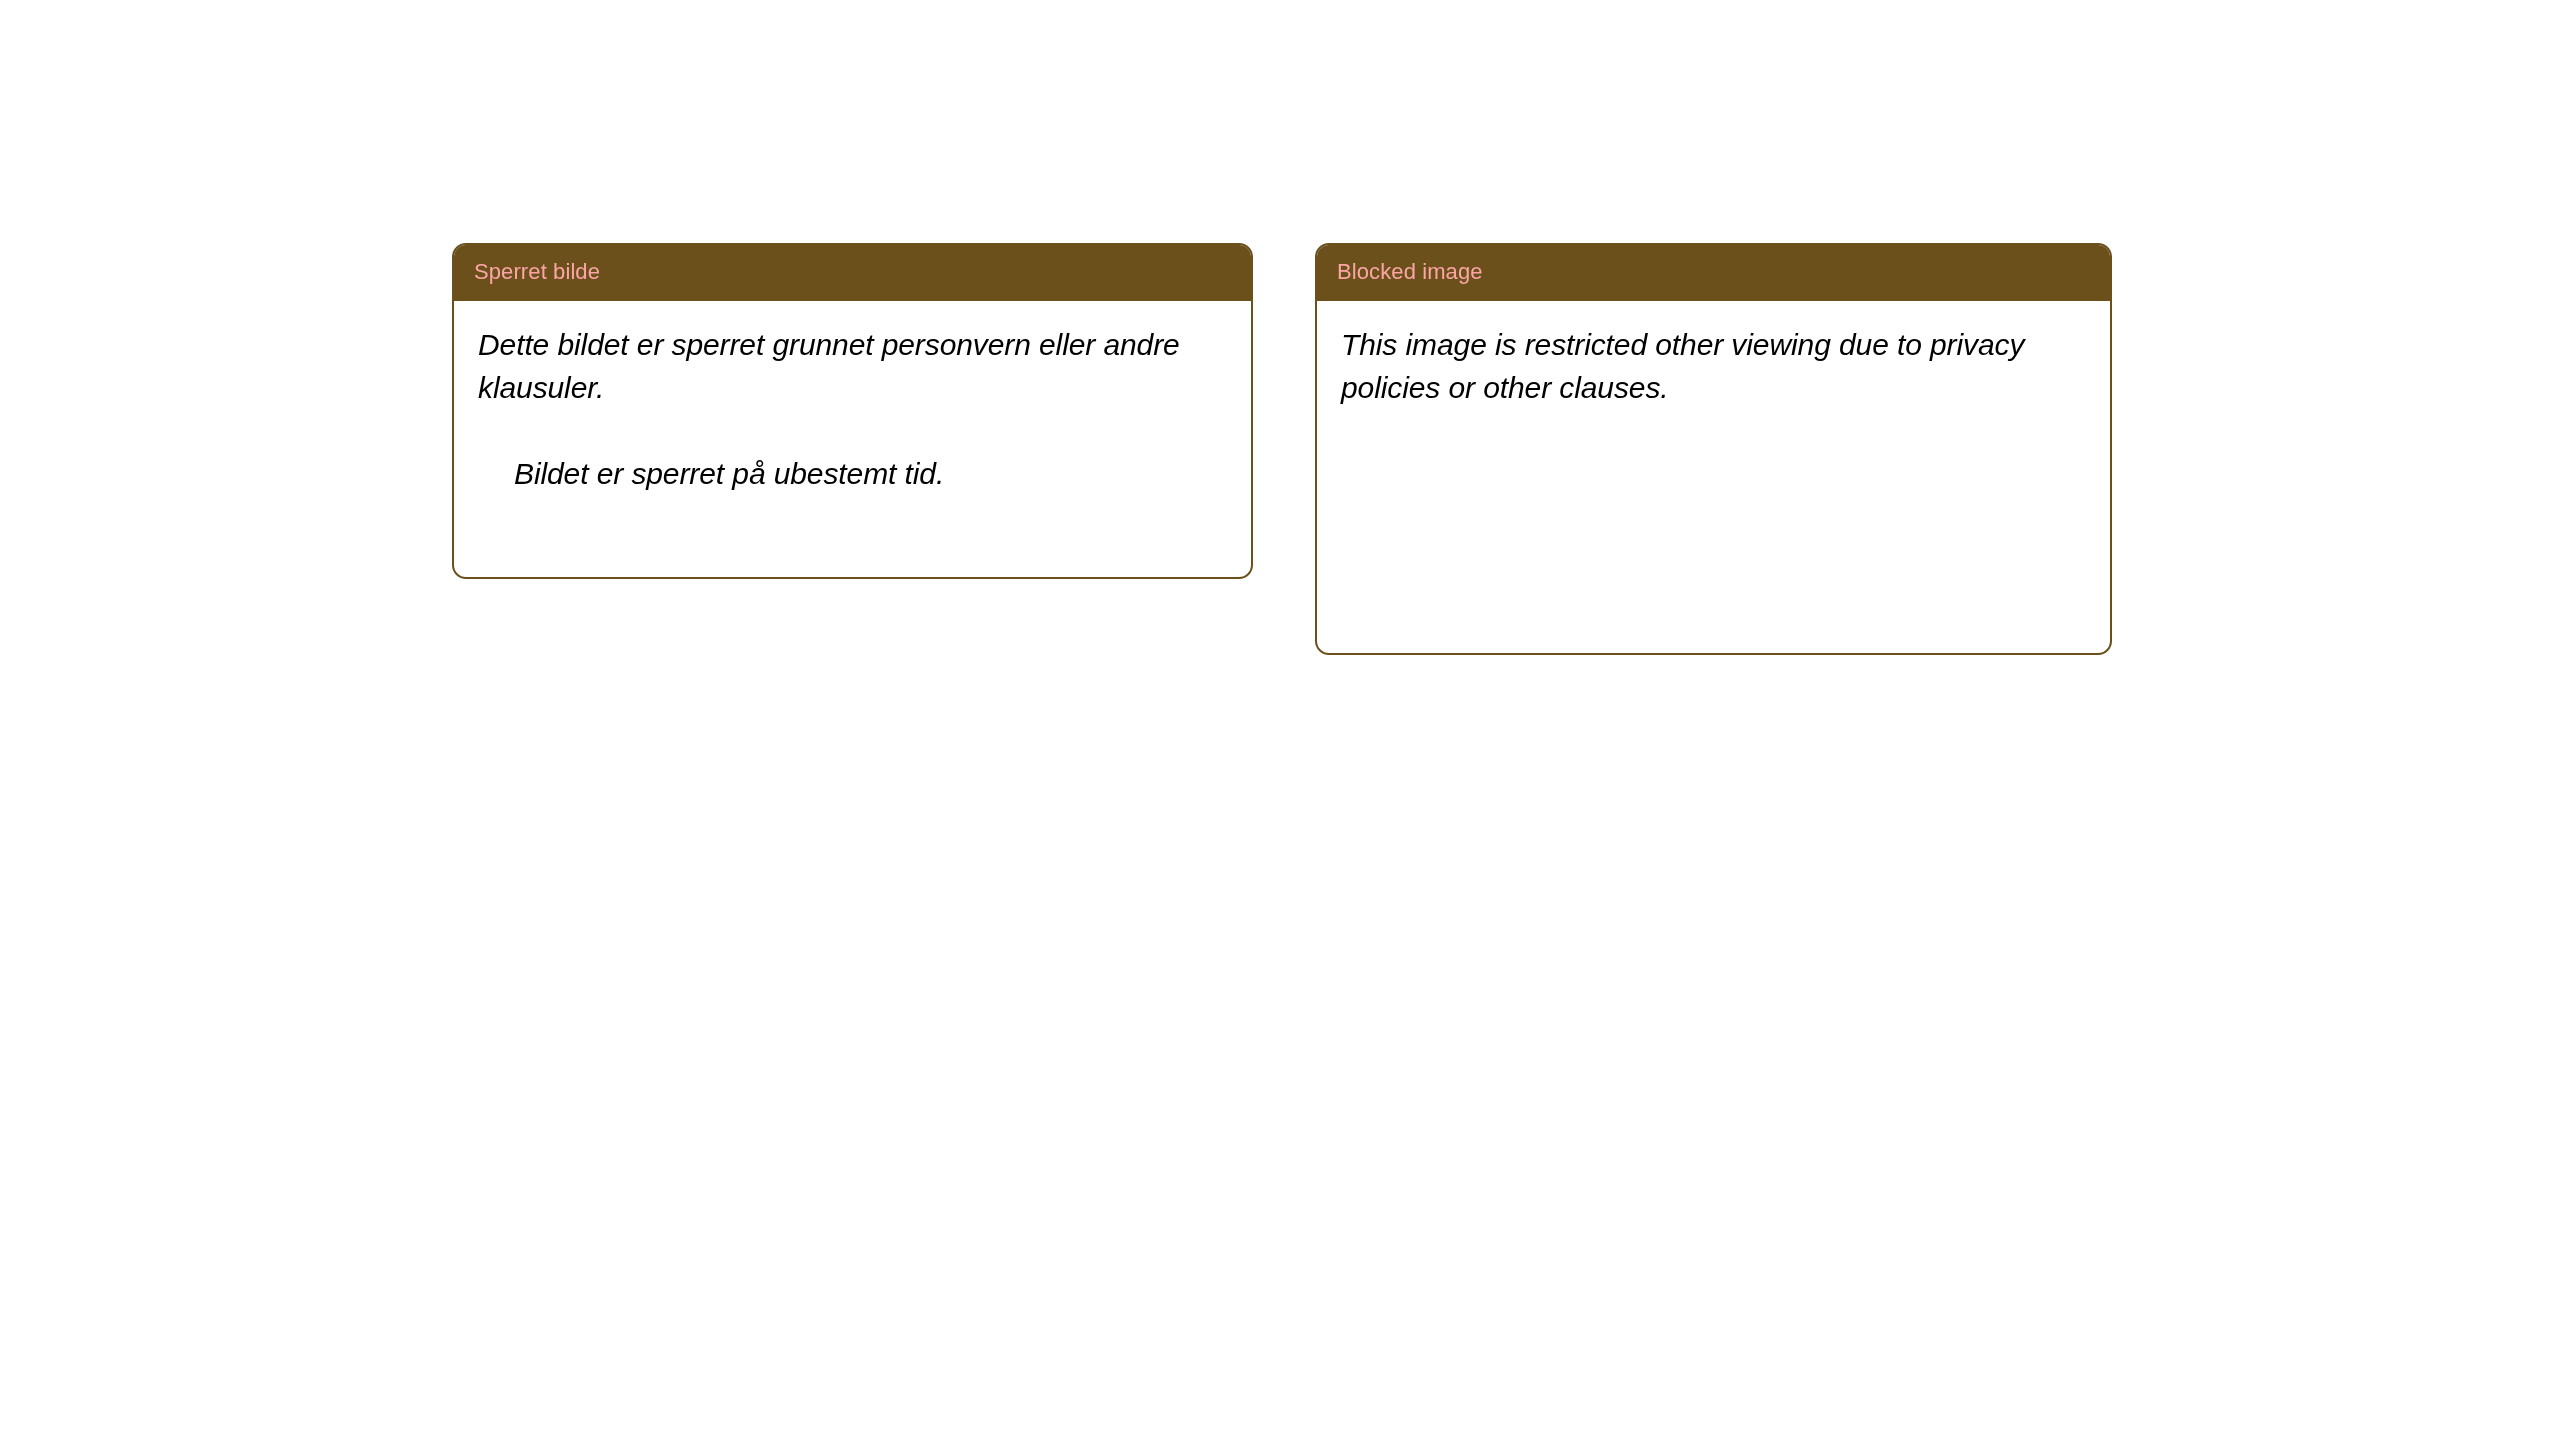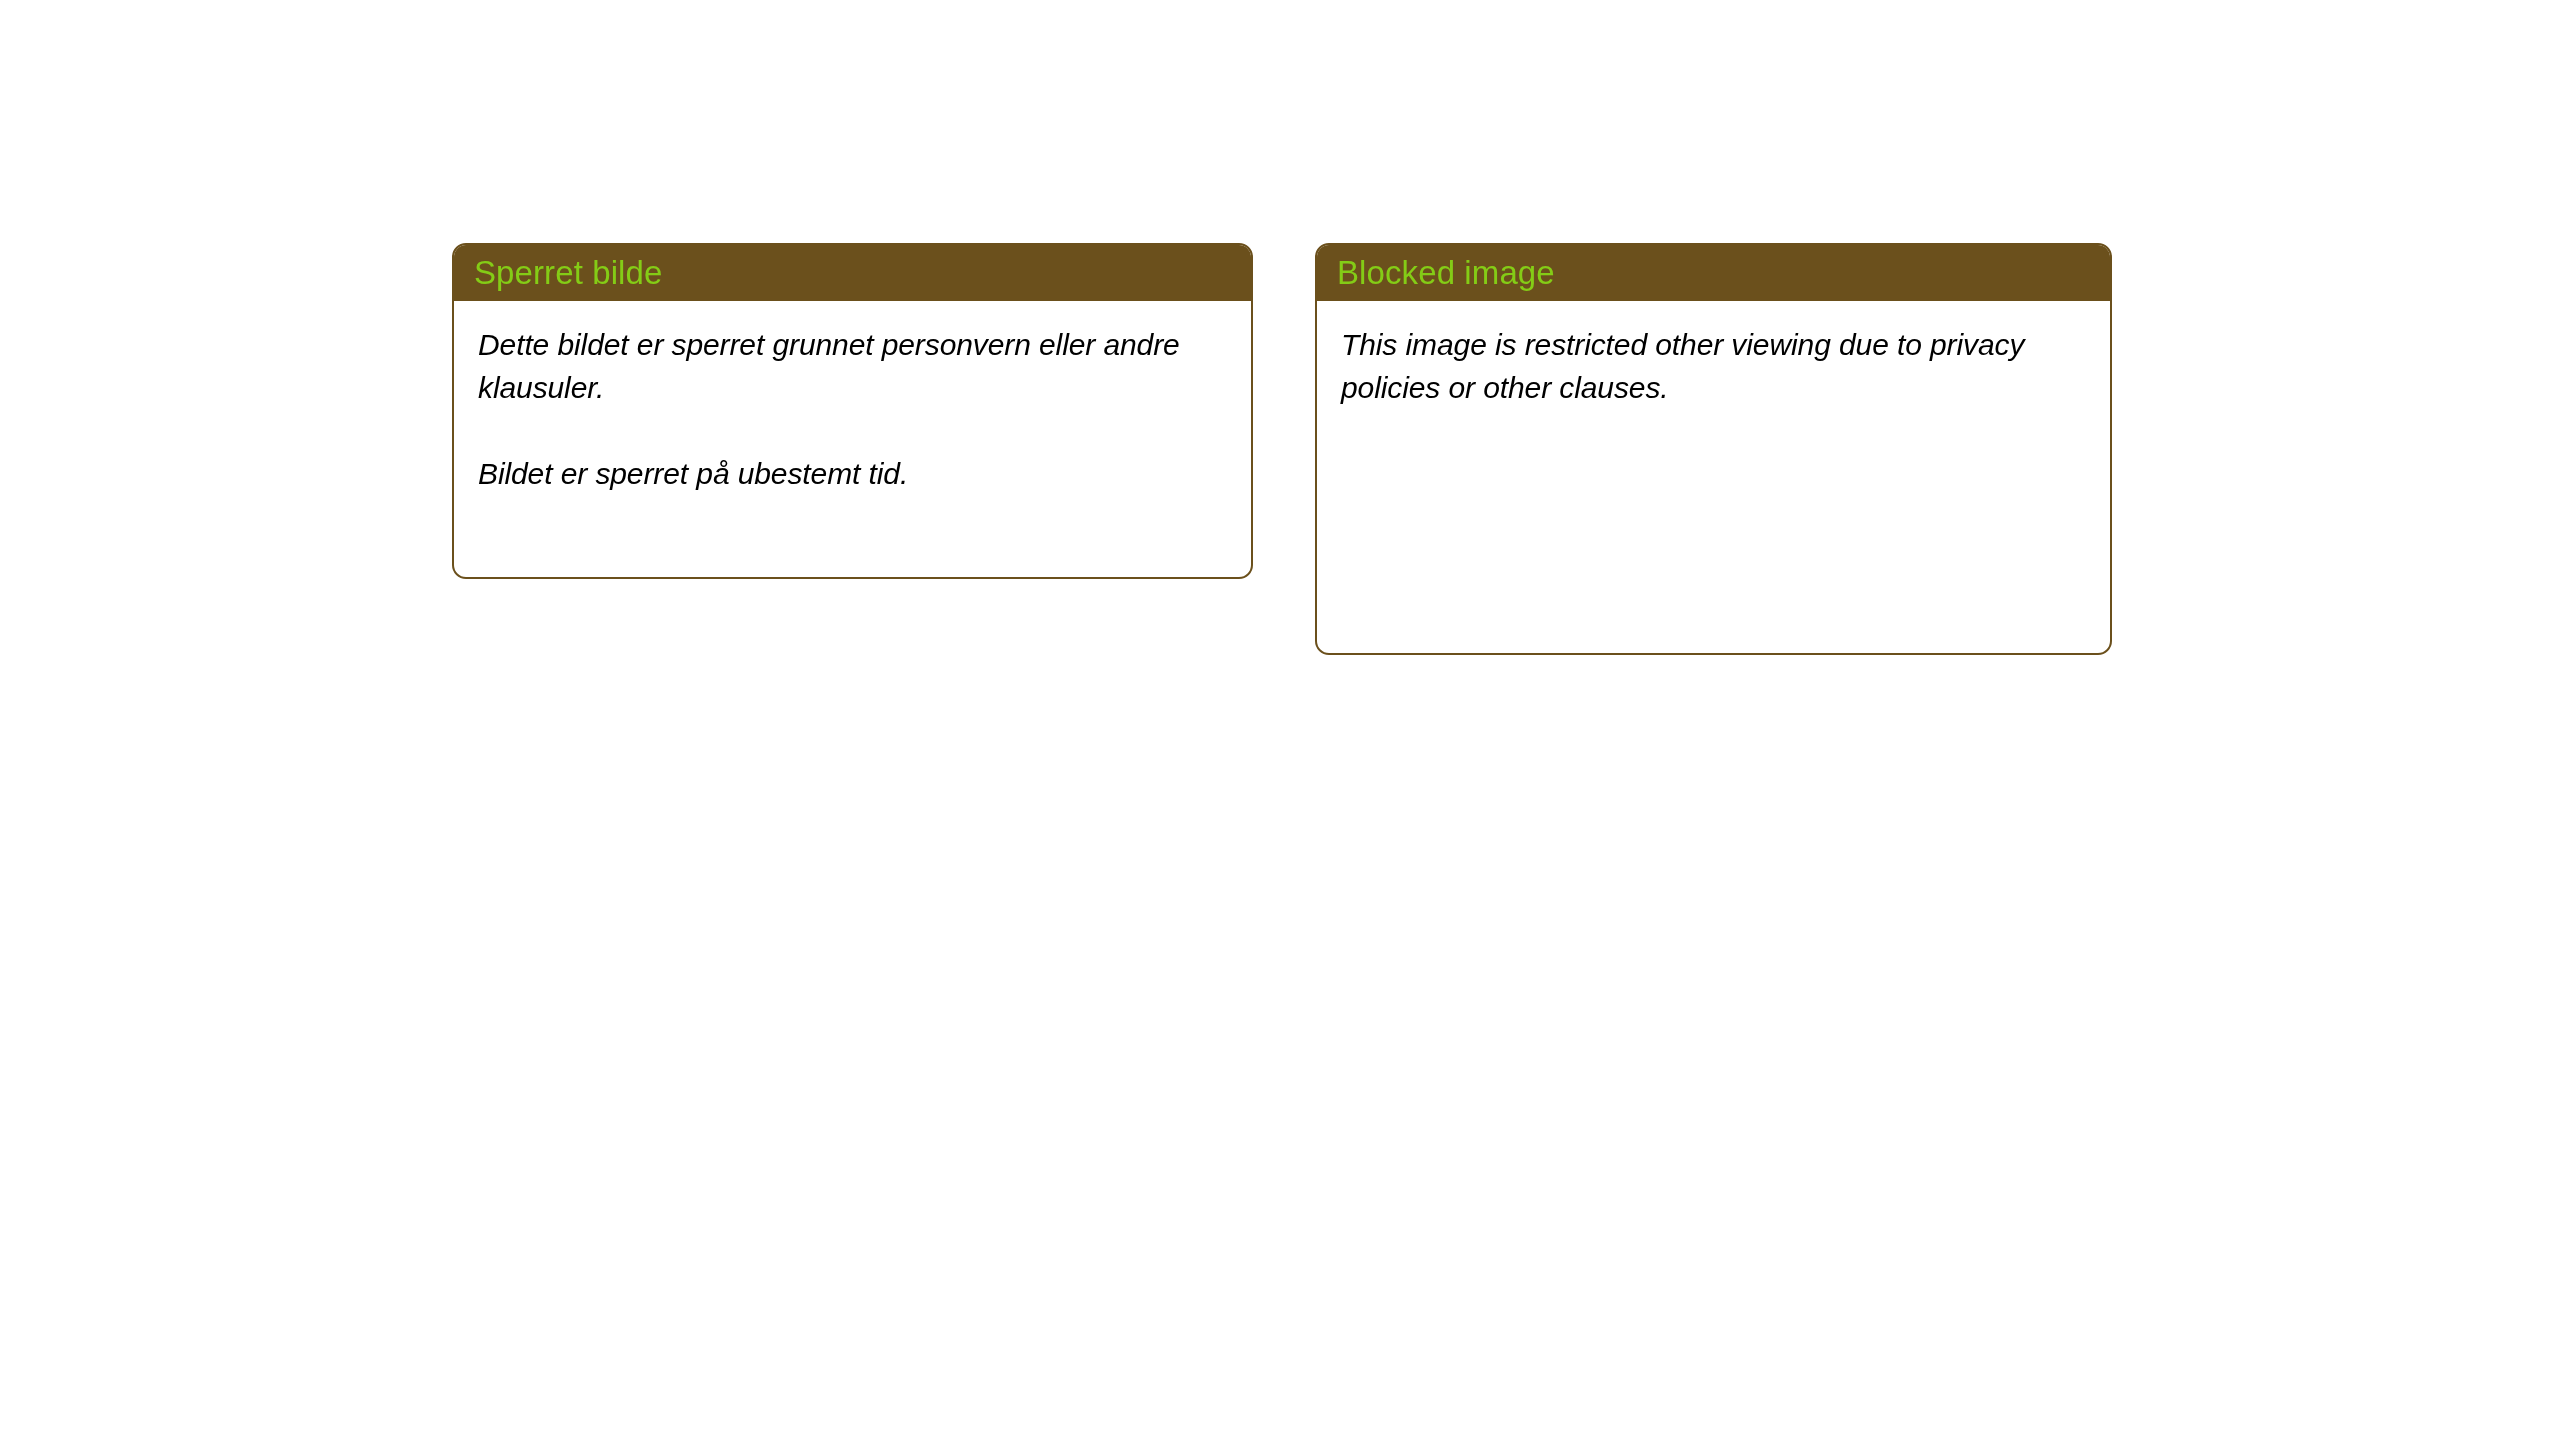--- a/index.html
+++ b/index.html
@@ -53,22 +53,22 @@
     display: flex;
     align-items: center;
     padding: 0 0 0 22px;
     box-sizing: border-box;
     margin: -2px -2px 0 -2px;
     border-top-left-radius: 12px;
     border-top-right-radius: 12px;
   }
 
   .panel-title {
-    color: #84cc16;
-    font-size: 33px;
+    color: #fca5a5;
+    font-size: 22px;
     font-weight: 400;
     line-height: 1;
     letter-spacing: 0.1px;
     white-space: nowrap;
   }
 
   .panel-body {
     padding: 22px 26px 0 24px;
     box-sizing: border-box;
     font-style: italic;
@@ -78,20 +78,21 @@
     color: #000000;
     font-size: 30px;
     font-weight: 400;
     line-height: 43px;
     margin: 0;
     letter-spacing: -0.1px;
   }
 
   .panel-paragraph + .panel-paragraph {
     margin-top: 43px;
+    margin-left: 36px;
   }
 </style>
 </head>
 <body>
 
 <div id="canvas">
 
   <section class="panel panel--no">
     <div class="panel-header">
       <span class="panel-title">Sperret bilde</span>

